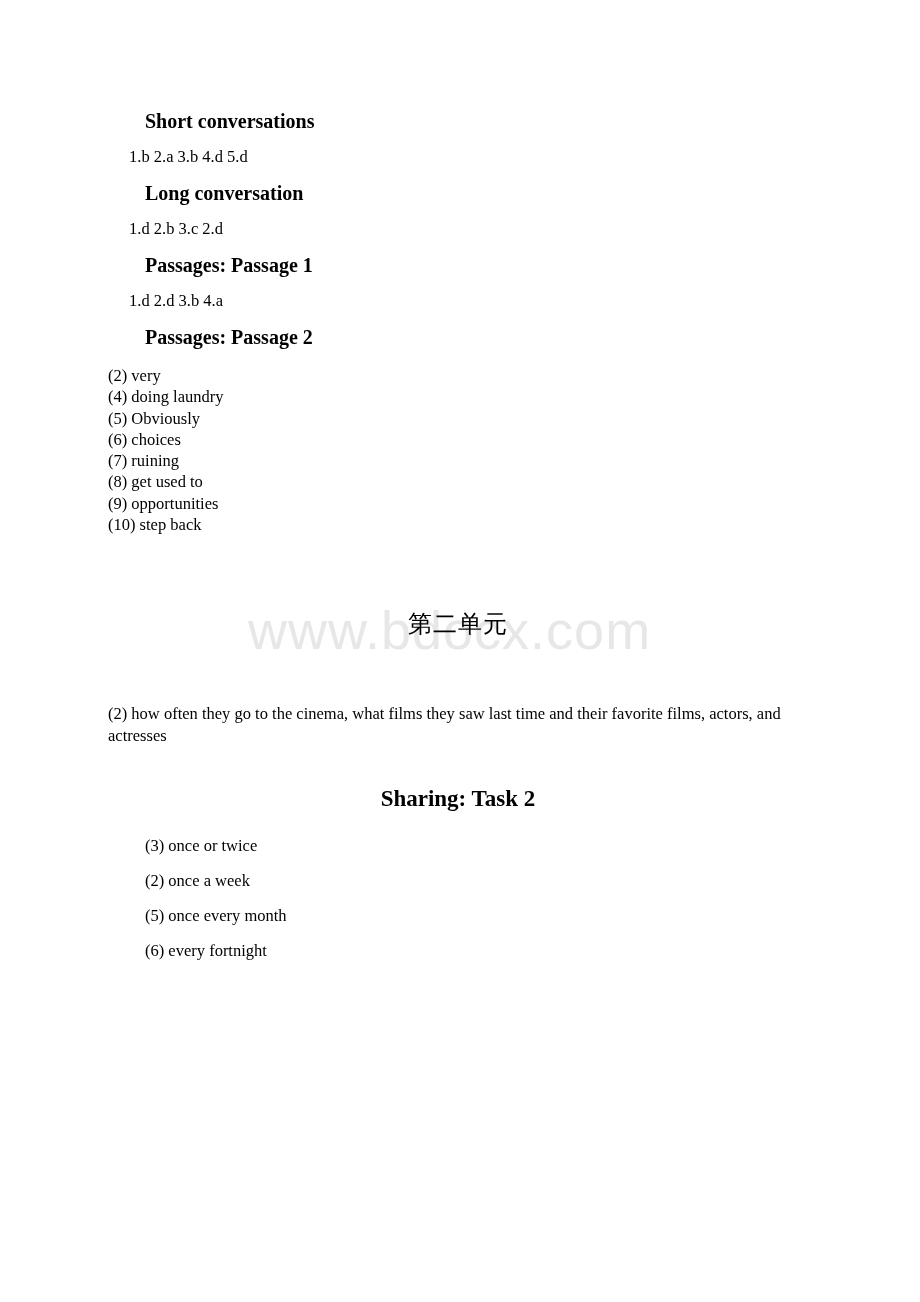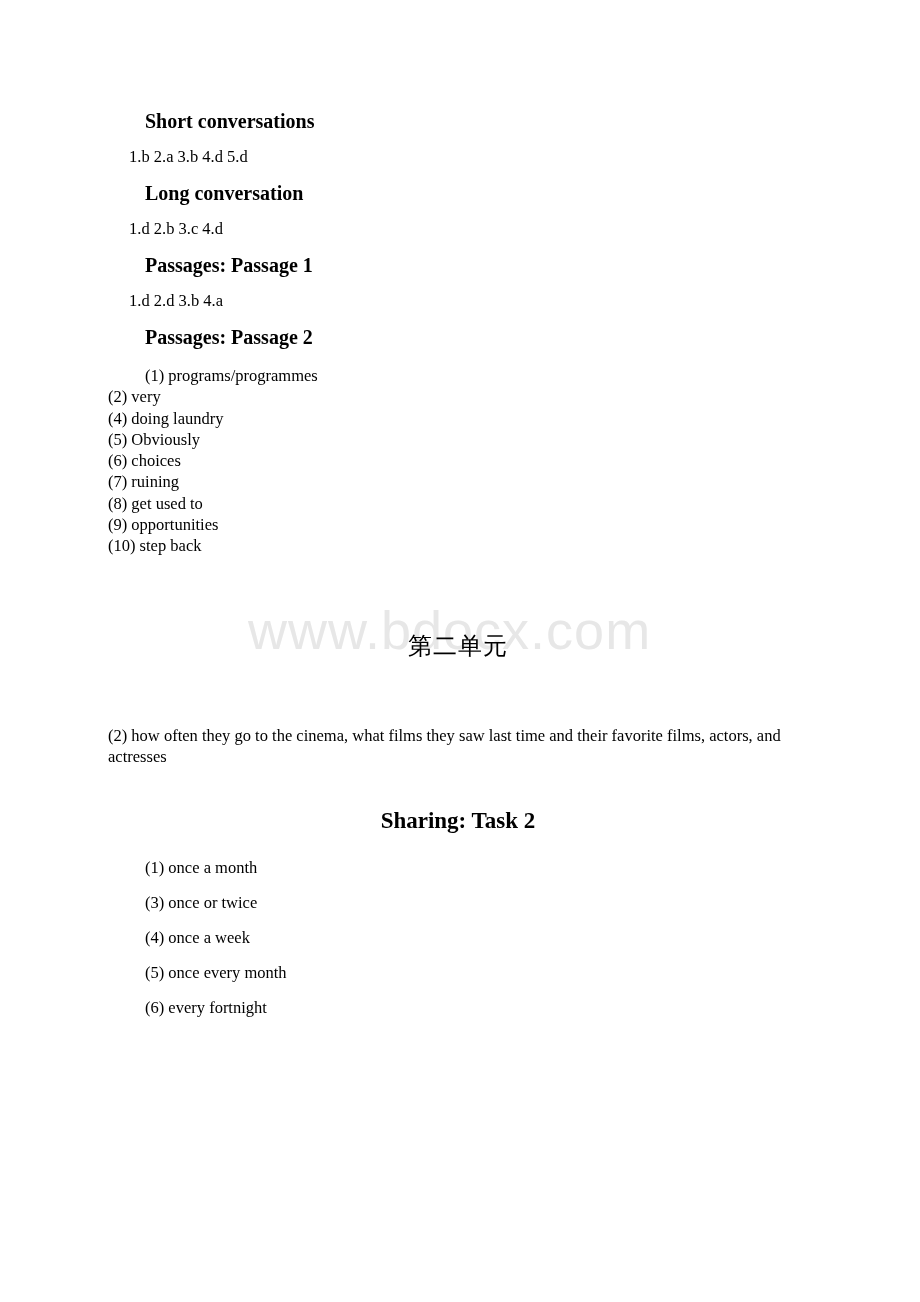--- a/index.html
+++ b/index.html
@@ -145,35 +145,34 @@
     <div style="height:111px"></div>
 
     <div class="sec-head">Short conversations</div>
     <div class="gap-16"></div>
     <div class="answer-line">1.b 2.a 3.b 4.d 5.d</div>
 
     <div class="gap-16"></div>
 
     <div class="sec-head">Long conversation</div>
     <div class="gap-16"></div>
-    <div class="answer-line">1.d 2.b 3.c 4.d</div>
+    <div class="answer-line">1.d 2.b 3.c 2.d</div>
 
     <div class="gap-16"></div>
 
     <div class="sec-head">Passages: Passage 1</div>
     <div class="gap-16"></div>
     <div class="answer-line">1.d 2.d 3.b 4.a</div>
 
     <div class="gap-16"></div>
 
     <div class="sec-head">Passages: Passage 2</div>
     <div class="gap-18"></div>
 
     <ul class="tight-list">
-      <li class="first-indent">(1) programs/programmes</li>
       <li>(2) very</li>
       <li>(4) doing laundry</li>
       <li>(5) Obviously</li>
       <li>(6) choices</li>
       <li>(7) ruining</li>
       <li>(8) get used to</li>
       <li>(9) opportunities</li>
       <li>(10) step back</li>
     </ul>
 
@@ -190,21 +189,20 @@
       <li>(2) how often they go to the cinema, what films they saw last time and their favorite films, actors, and actresses</li>
     </ul>
 
     <div style="height:39px"></div>
 
     <div class="task-head">Sharing: Task 2</div>
 
     <div style="height:23px"></div>
 
     <ul class="spaced-list">
-      <li>(1) once a month</li>
       <li>(3) once or twice</li>
-      <li>(4) once a week</li>
+      <li>(2) once a week</li>
       <li>(5) once every month</li>
       <li>(6) every fortnight</li>
     </ul>
 
   </div>
 </div>
 
 </body></html>

